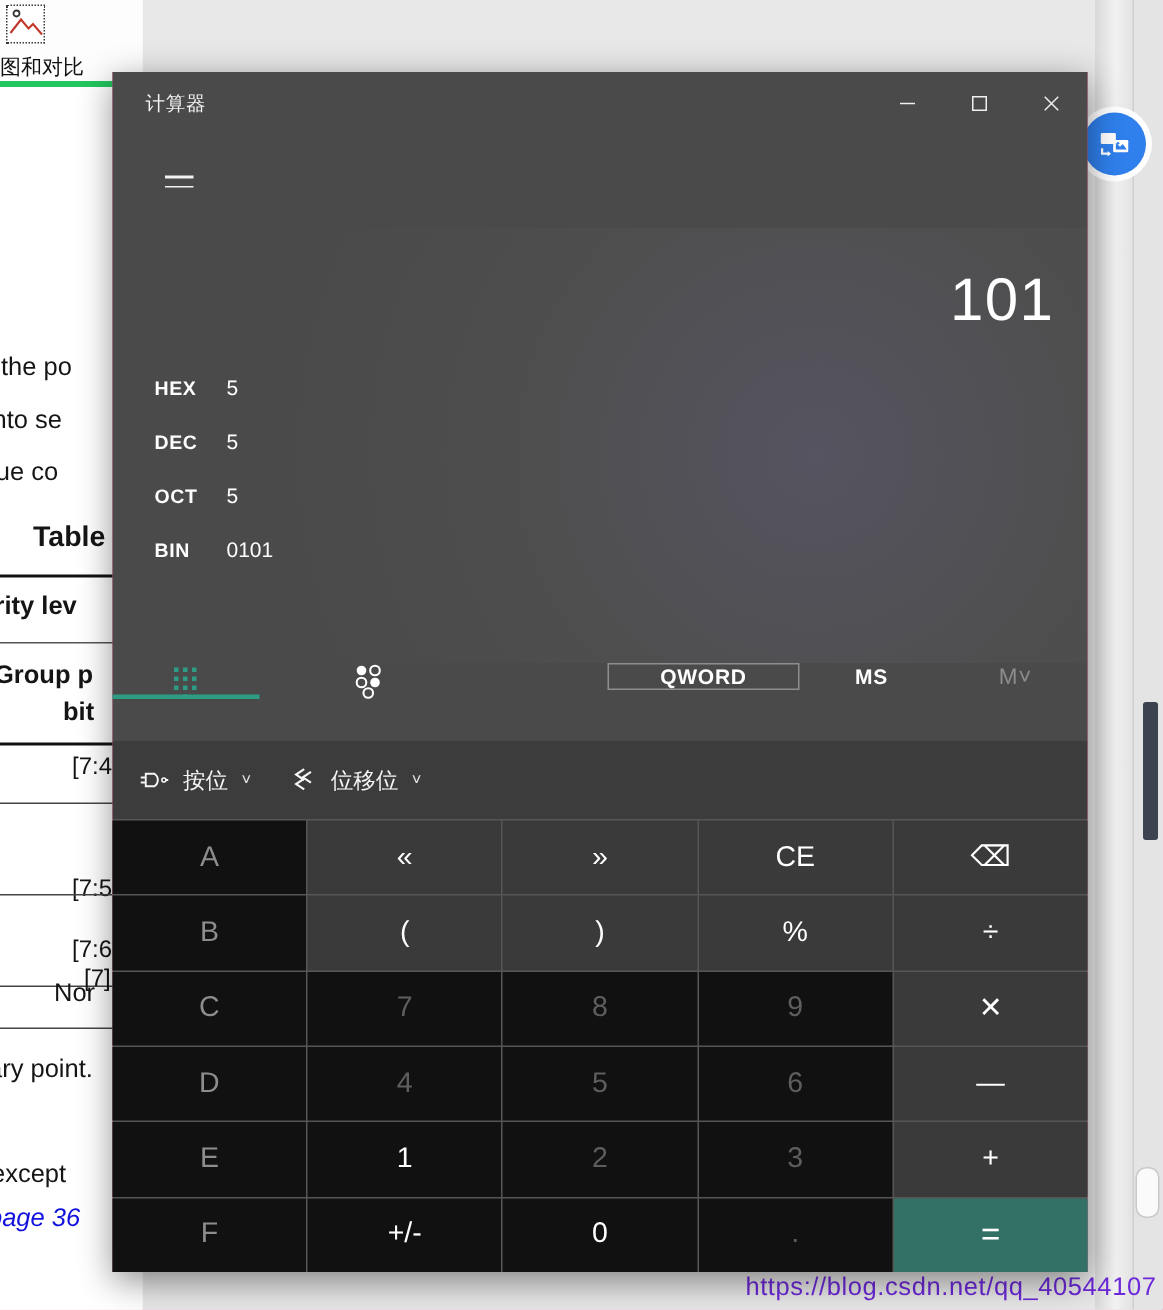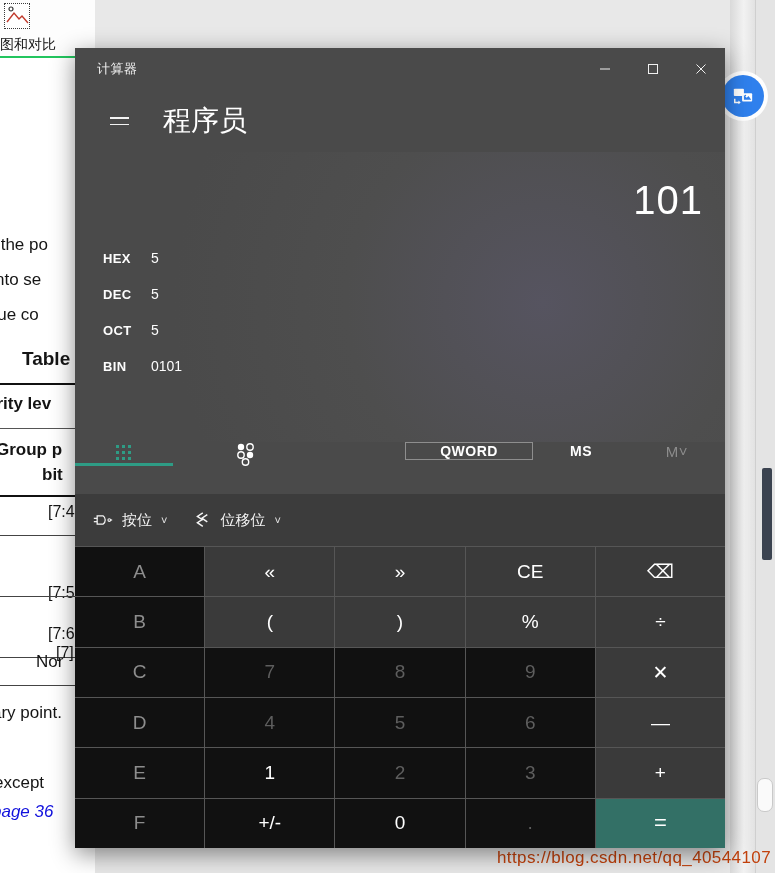--- a/index.html
+++ b/index.html
@@ -12,21 +12,21 @@
 
   
   #bg-root { position: absolute; inset: 0; background: #e8e8e8; }
 
   .doc-page {
     position: absolute; left: 0; top: 0; width: 95px; height: 873px;
     background: #ffffff;
   }
   .doc-topbar {
     position: absolute; left: 0; top: 0; width: 95px; height: 58px;
-    background: #fdfdfd; border-bottom: 2px solid #22c55e;
+    background: #fdfdfd; border-bottom: 4px solid #22c55e;
   }
   .broken-img-icon {
     position: absolute; left: 4px; top: 3px; width: 26px; height: 26px;
     border: 1px dotted #3a3a3a; background: #fff;
     overflow: hidden;
   }
   .broken-img-icon svg { position: absolute; left: 0; top: 0; }
   .doc-topbar-label {
     position: absolute; left: 0px; top: 36px;
     font-size: 14px; color: #111; white-space: nowrap;
@@ -170,21 +170,21 @@
   }
   .key.hex { background: #111111; color: #8d8d8d; }
   .key.num { background: #111111; color: #ffffff; }
   .key.num.disabled { color: #5e5e5e; }
   .key.op { background: #3a3a3a; color: #ffffff; }
   .key.equals { background: #337066; color: #ffffff; }
   .key.big { font-size: 22px; }
 
   .watermark {
     position: absolute; right: 4px; bottom: 5px;
-    font-size: 17px; color: #c2410c; letter-spacing: .4px;
+    font-size: 17px; color: #6d28d9; letter-spacing: .4px;
     font-family: "Liberation Sans", sans-serif;
   }
 </style>
 </head>
 <body>
 
 <div id="bg-root">
 
   <div class="page-edge"></div>
 
@@ -275,21 +275,20 @@
         <line x1="10.5" y1="1.5" x2="1.5" y2="10.5" stroke="#f0f0f0" stroke-width="1"></line>
       </svg>
     </div>
   </div>
 
   <div class="mode-row">
     <div class="hamburger">
       <i></i>
         <i></i>
     </div>
-    <div class="mode-title">程序员</div>
   </div>
 
   <div class="display-area">
     <div class="main-result">101</div>
     <div class="radix-list">
       <div class="radix-row">
         <span class="radix-label">HEX</span>
         <span class="radix-value">5</span>
       </div>
       <div class="radix-row">

